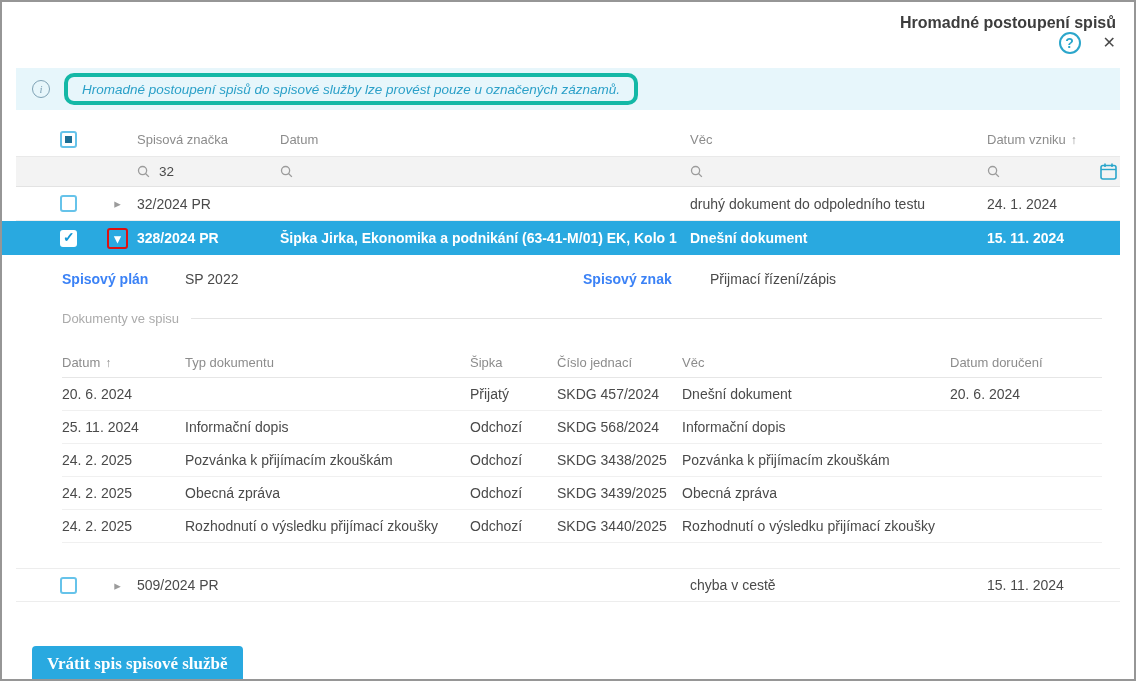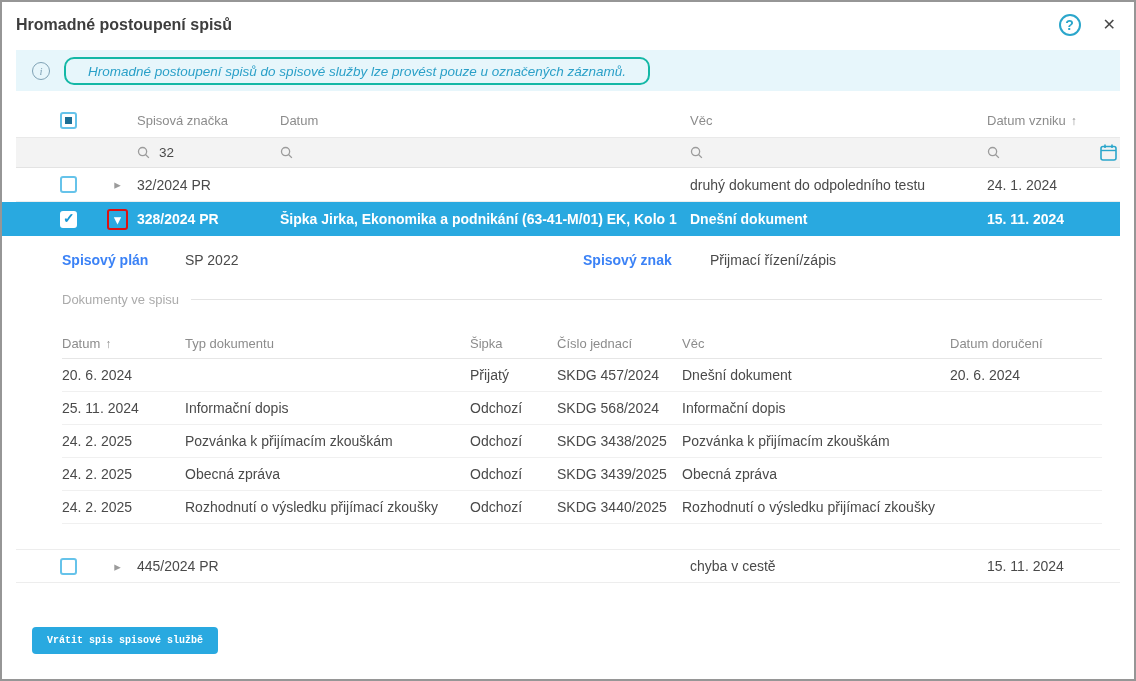--- a/index.html
+++ b/index.html
@@ -2,32 +2,32 @@
 <html><head>
 <meta charset="utf-8">
 <style>
   * { box-sizing: border-box; margin: 0; padding: 0; }
   html, body { width: 1136px; height: 681px; }
   body { font-family: "Liberation Sans", sans-serif; background: #fff; color: #4a4a4a; }
 
   .dialog { width: 1136px; height: 681px; border: 2px solid #969696; background: #fff; overflow: hidden; }
 
   
-  .dialog-header { display: flex; justify-content: space-between; align-items: center; padding: 12px 18px 8px 14px; }
+  .dialog-header { display: flex; justify-content: space-between; align-items: flex-end; padding: 12px 18px 8px 14px; flex-direction: column; }
   .dialog-title { font-size: 16px; font-weight: 700; color: #3d3d3d; }
   .header-actions { display: flex; align-items: center; gap: 22px; }
   .help-icon { width: 22px; height: 22px; border: 2px solid #2BA6CB; border-radius: 50%; color: #2BA6CB;
                font-weight: 700; font-size: 14px; display: flex; align-items: center; justify-content: center; cursor: pointer; }
   .close-icon { color: #4a4a4a; font-size: 16px; cursor: pointer; line-height: 1; }
 
   
   .info-banner { margin: 6px 14px 12px; background: #E7F6FB; min-height: 41px; display: flex; align-items: center; gap: 14px; padding: 5px 16px; }
   .info-icon { width: 18px; height: 18px; border: 1.5px solid #7fa2b5; border-radius: 50%; color: #7fa2b5; flex: none;
                font-size: 11px; font-style: italic; font-family: "Liberation Serif", serif; display: flex; align-items: center; justify-content: center; }
-  .annotation { border: 2px solid #14b8a6; border-radius: 10px; padding: 3px 22px; }
+  .annotation { border: 4px solid #14b8a6; border-radius: 10px; padding: 3px 14px; }
   .banner-text { color: #2BA0C8; font-style: italic; font-size: 13.5px; }
 
   
   .frow { display: grid; grid-template-columns: 82px 39px 143px 410px 297px minmax(0,1fr); align-items: center; margin: 0 14px; }
   .header-row { height: 34px; color: #8C8C8C; font-size: 13px; }
   .filter-row { height: 31px; background: #F3F3F3; border-top: 1px solid #E9E9E9; border-bottom: 1px solid #E3E3E3; }
   .body-row { height: 34px; border-bottom: 1px solid #EDEDED; font-size: 14px; cursor: pointer; }
   .body-row.selected { background: #29A9E0; color: #fff; font-weight: 700; border-bottom: none;
                        margin: 0 14px 0 0; padding-left: 14px; }
   .body-row.after-detail { border-top: 1px solid #EDEDED; margin-top: 13px; }
@@ -64,21 +64,21 @@
 
   .doc-table { margin: 22px 32px 0 60px; }
   .drow { display: grid; grid-template-columns: 108px 270px 72px 110px 253px 160px minmax(0,1fr); align-items: center; gap: 15px; }
   .doc-header { height: 30px; color: #8C8C8C; font-size: 13px; border-bottom: 1px solid #E6E6E6; }
   .doc-row { height: 33px; border-bottom: 1px solid #F0F0F0; font-size: 14px; }
   .doc-menu { text-align: center; color: #999; cursor: pointer; font-size: 15px; }
 
   
   .footer { margin: 44px 0 0 30px; }
   .primary-button { background: #29A9E0; color: #fff; border: none; border-radius: 4px; padding: 8px 15px;
-                    font-size: 10px; font-weight: 700; font-family: Liberation Mono, monospace; cursor: pointer; }
+                    font-size: 17px; font-weight: 700; font-family: Liberation Serif, serif; cursor: pointer; }
 
   .cell { overflow: hidden; white-space: nowrap; text-overflow: ellipsis; }
 </style>
 </head>
 <body>
 
 <div class="dialog">
 
   <div class="dialog-header">
     <div class="dialog-title">Hromadné postoupení spisů</div>
@@ -265,21 +265,21 @@
     </div>
   </div>
 
   <div class="frow body-row after-detail">
     <div class="cell c-check">
         <span class="checkbox"></span>
       </div>
     <div class="cell c-arrow">
         <span class="expander">▸</span>
       </div>
-    <div class="cell">445/2024 PR</div>
+    <div class="cell">509/2024 PR</div>
     <div class="cell"></div>
     <div class="cell">chyba v cestě</div>
     <div class="cell">15. 11. 2024</div>
   </div>
 
   <div class="footer">
     <button class="primary-button">Vrátit spis spisové službě</button>
   </div>
 
 </div>

